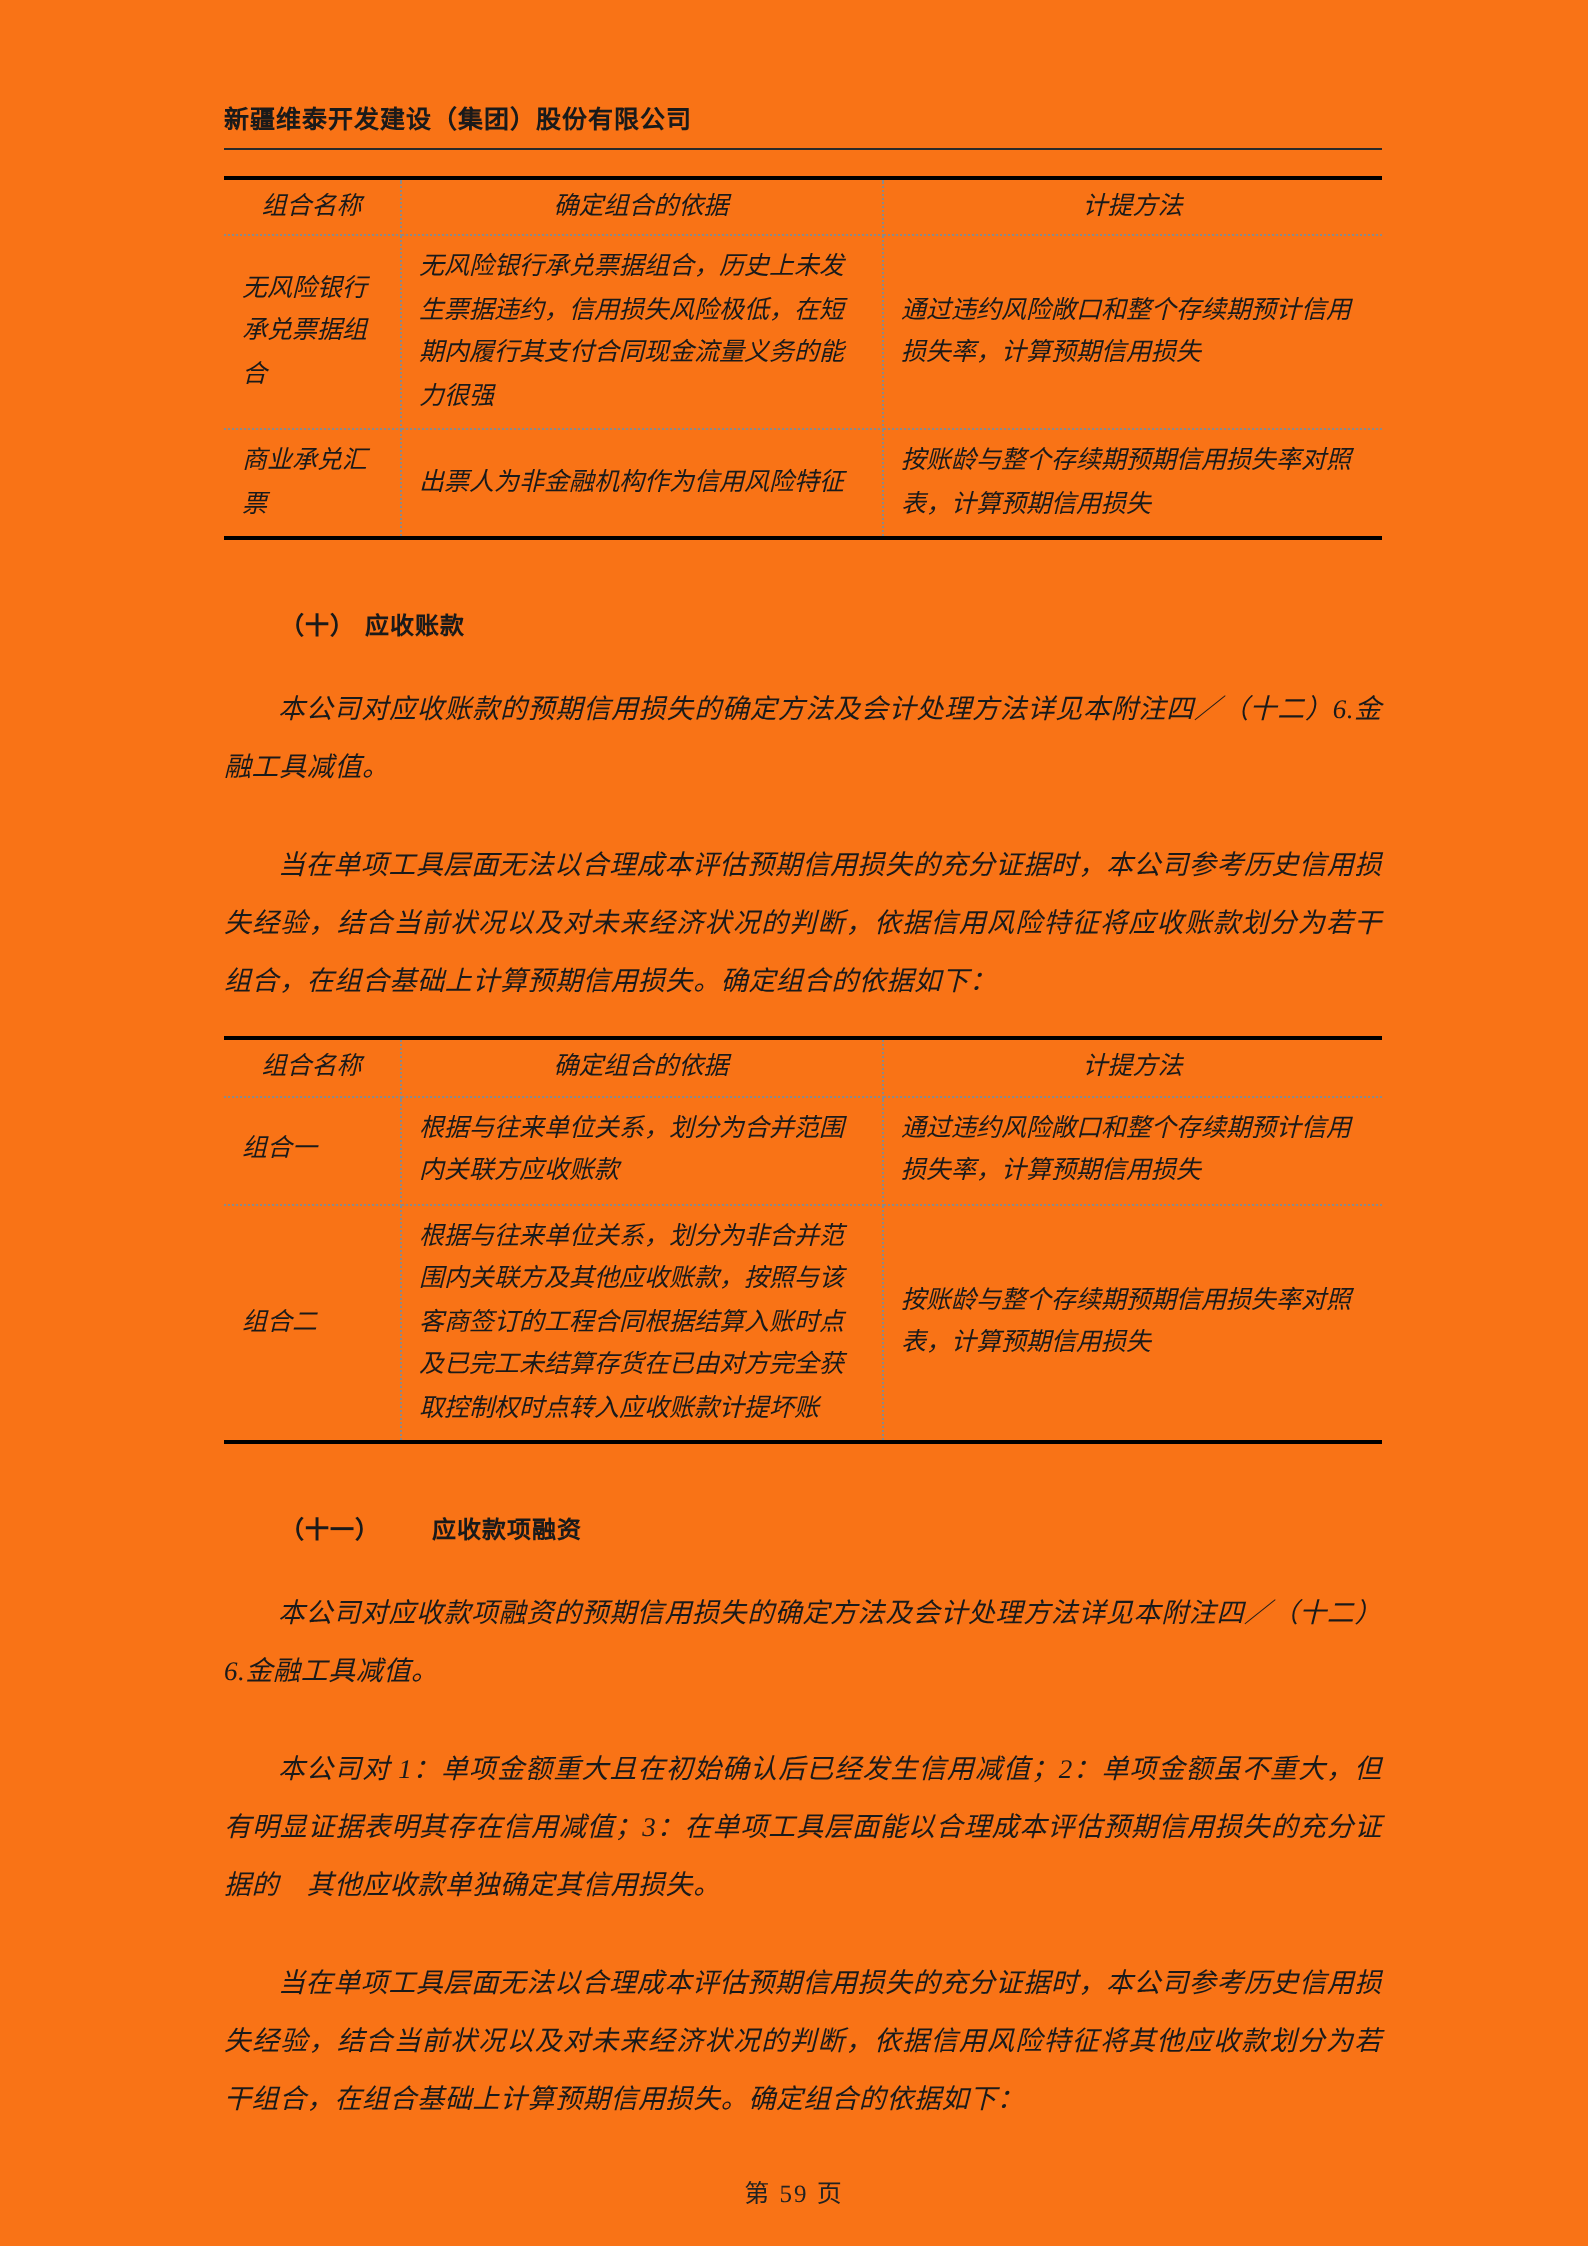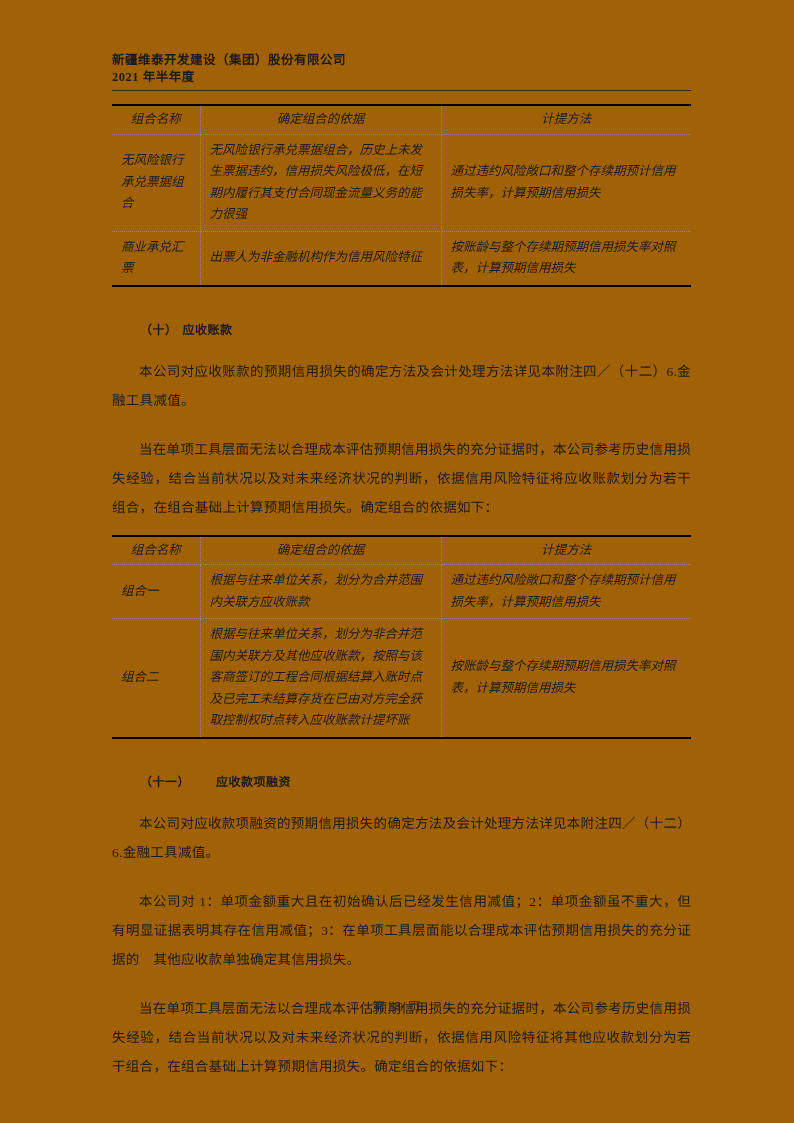--- a/index.html
+++ b/index.html
@@ -5,21 +5,21 @@
   * { margin: 0; padding: 0; box-sizing: border-box; }
   html, body { background: #ffffff; }
   body {
     font-family: "Liberation Serif", "DejaVu Serif", serif;
     color: #1a1a1a;
   }
   .page {
     position: relative;
     width: 794px;
     height: 1123px;
-    background: #a16207;
+    background: #f97316;
     overflow: hidden;
   }
   .content {
     position: absolute;
     left: 112px;
     top: 52px;
     width: 579px;
   }
 
   
@@ -76,43 +76,43 @@
   .sec-heading .num { margin-right: 5px; }
   .sec-heading.wide-gap .num { margin-right: 26px; }
 
   .para {
     font-size: 13.5px;
     line-height: 29px;
     text-align: justify;
     text-indent: 2em;
     margin-top: 20px;
     letter-spacing: 0.3px;
+    font-style: italic;
   }
 
   
   .page-footer {
     position: absolute;
     left: 0;
-    top: 996px;
+    top: 1086px;
     width: 794px;
     text-align: center;
     font-size: 12.5px;
     color: #222;
     letter-spacing: 1px;
   }
 </style>
 </head>
 <body>
 
 <div class="page">
   <div class="content">
 
     <div class="doc-header">
       <div>新疆维泰开发建设（集团）股份有限公司</div>
-      <div>2021 年半年度</div>
     </div>
 
     <table class="combo-table">
       <colgroup>
           <col class="col-name">
           <col class="col-basis">
           <col class="col-method">
         </colgroup>
       <thead>
         <tr>

